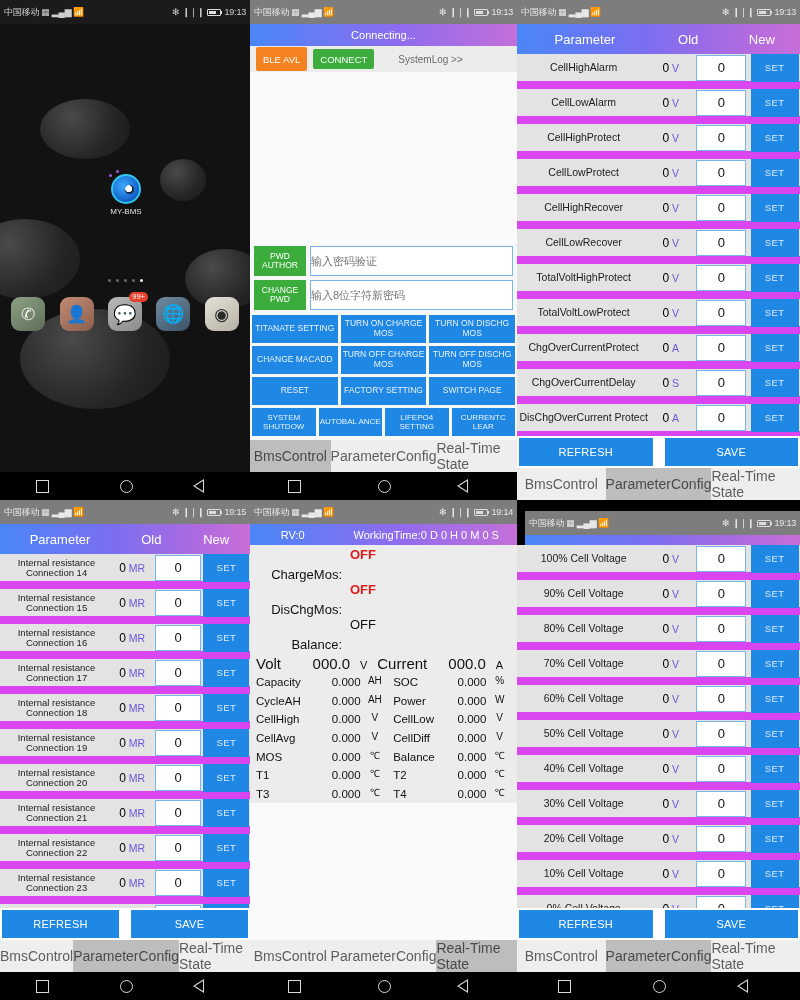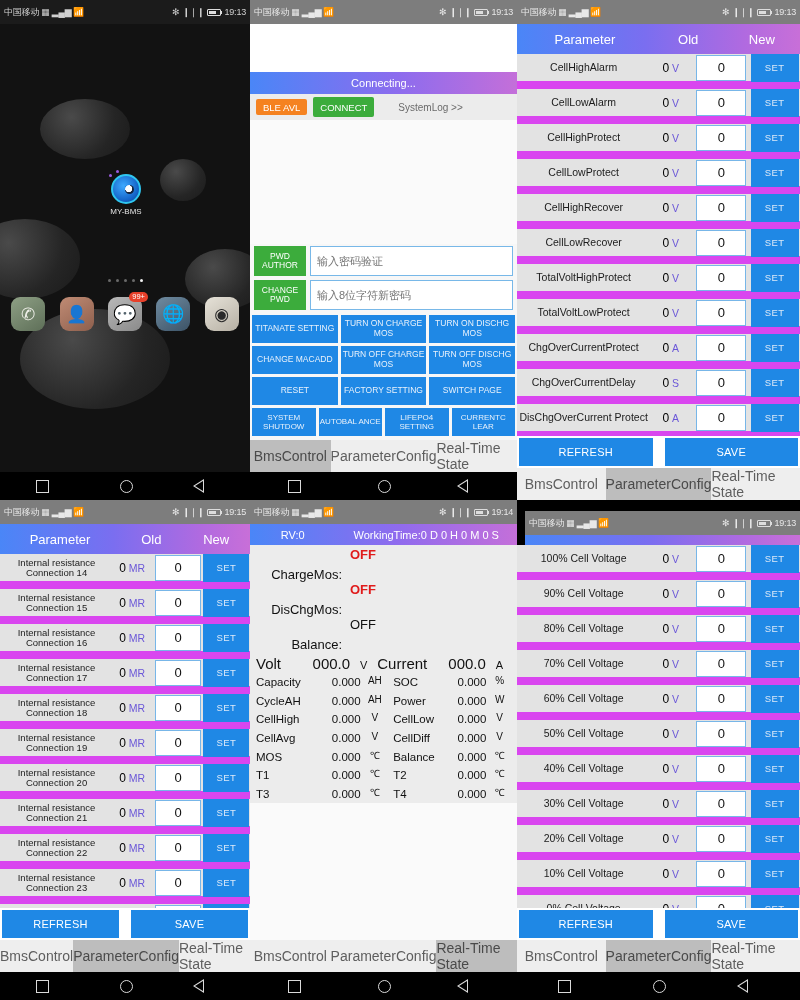--- a/index.html
+++ b/index.html
@@ -184,42 +184,42 @@
   .dots i { width:3px;height:3px;border-radius:50%;background:#6a6a6a; display:block;}
   .dots i.on { background:#f2f2f2; }
   .dock { position:absolute; left:0; right:0; display:flex; justify-content:space-around; align-items:center; padding:0 4px;}
   .dk { width:34px;height:34px;border-radius:9px; position:relative; }
   .dk .badge {
     position:absolute; top:-5px; right:-6px; background:#e8402a; color:#fff;
     font-size:7.5px; border-radius:7px; padding:1px 3px; line-height:1.1;
   }
 
   
-  .bms { flex:1 1 auto; display:flex; flex-direction:column; background:#f7f7f7;margin-top:48px; }
+  .bms { flex:1 1 auto; display:flex; flex-direction:column; background:#f7f7f7; }
   .bms-hdr {
     height:22px; background: linear-gradient(to right, #4a86f7, #8c6cee 55%, #c46fd9);
     color:#fff; font-size:11px; display:flex; align-items:center; justify-content:center;
     flex:0 0 22px;
   }
   .bms-actions {
     height:26px; background:#ececec; display:flex; align-items:center; gap:6px; padding:0 6px;
     flex:0 0 26px;
   }
-  .b-orange { background:#f58220; color:#fff; border:none; height:16px; padding:0 7px; font-size:9.5px; border-radius:2px; font-family:"Liberation Sans",sans-serif; cursor:pointer;}
+  .b-orange { background:#f58220; color:#fff; border:none; height:24px; padding:0 7px; font-size:9.5px; border-radius:2px; font-family:"Liberation Sans",sans-serif; cursor:pointer;}
   .b-green  { background:#3cac3c; color:#fff; border:none; height:20px; padding:0 7px; font-size:9.5px; border-radius:2px; font-family:"Liberation Sans",sans-serif; cursor:pointer;}
   .syslog { color:#6b6b6b; font-size:10px; margin-left:18px; }
   .bms-spacer { flex:1 1 auto; background:#fafafa; }
   .pwdrow { display:flex; align-items:center; gap:4px; padding: 2px 4px; }
   .pwdbtn {
     width:52px; height:30px; background:#3cac3c; color:#fff; border:none;
     font-size:8.5px; line-height:1.1; font-family:"Liberation Sans",sans-serif; cursor:pointer;
   }
   .pwdrow input {
     flex:1 1 auto; height:30px; border:1px solid #78b8e8; background:#fff;
-    font-size:11px; padding-left:6px; color:#9a9a9a; outline:none;
+    font-size:11px; color:#9a9a9a; outline:none;
     font-family:"Liberation Sans",sans-serif;
   }
   .gridbtns { display:grid; grid-template-columns: repeat(3,1fr); gap:3px; padding:3px 2px 0 2px; }
   .gridbtns4 { display:grid; grid-template-columns: repeat(4,1fr); gap:3px; padding:3px 2px 4px 2px; }
   .gbtn {
     background:#1f88e5; color:#e8f1fb; border:none; height:28px;
     font-size:8.5px; line-height:1.15; font-family:"Liberation Sans",sans-serif; cursor:pointer;
     display:flex; align-items:center; justify-content:center; text-align:center;
   }
   .gbtn4 { font-size:8px; }

